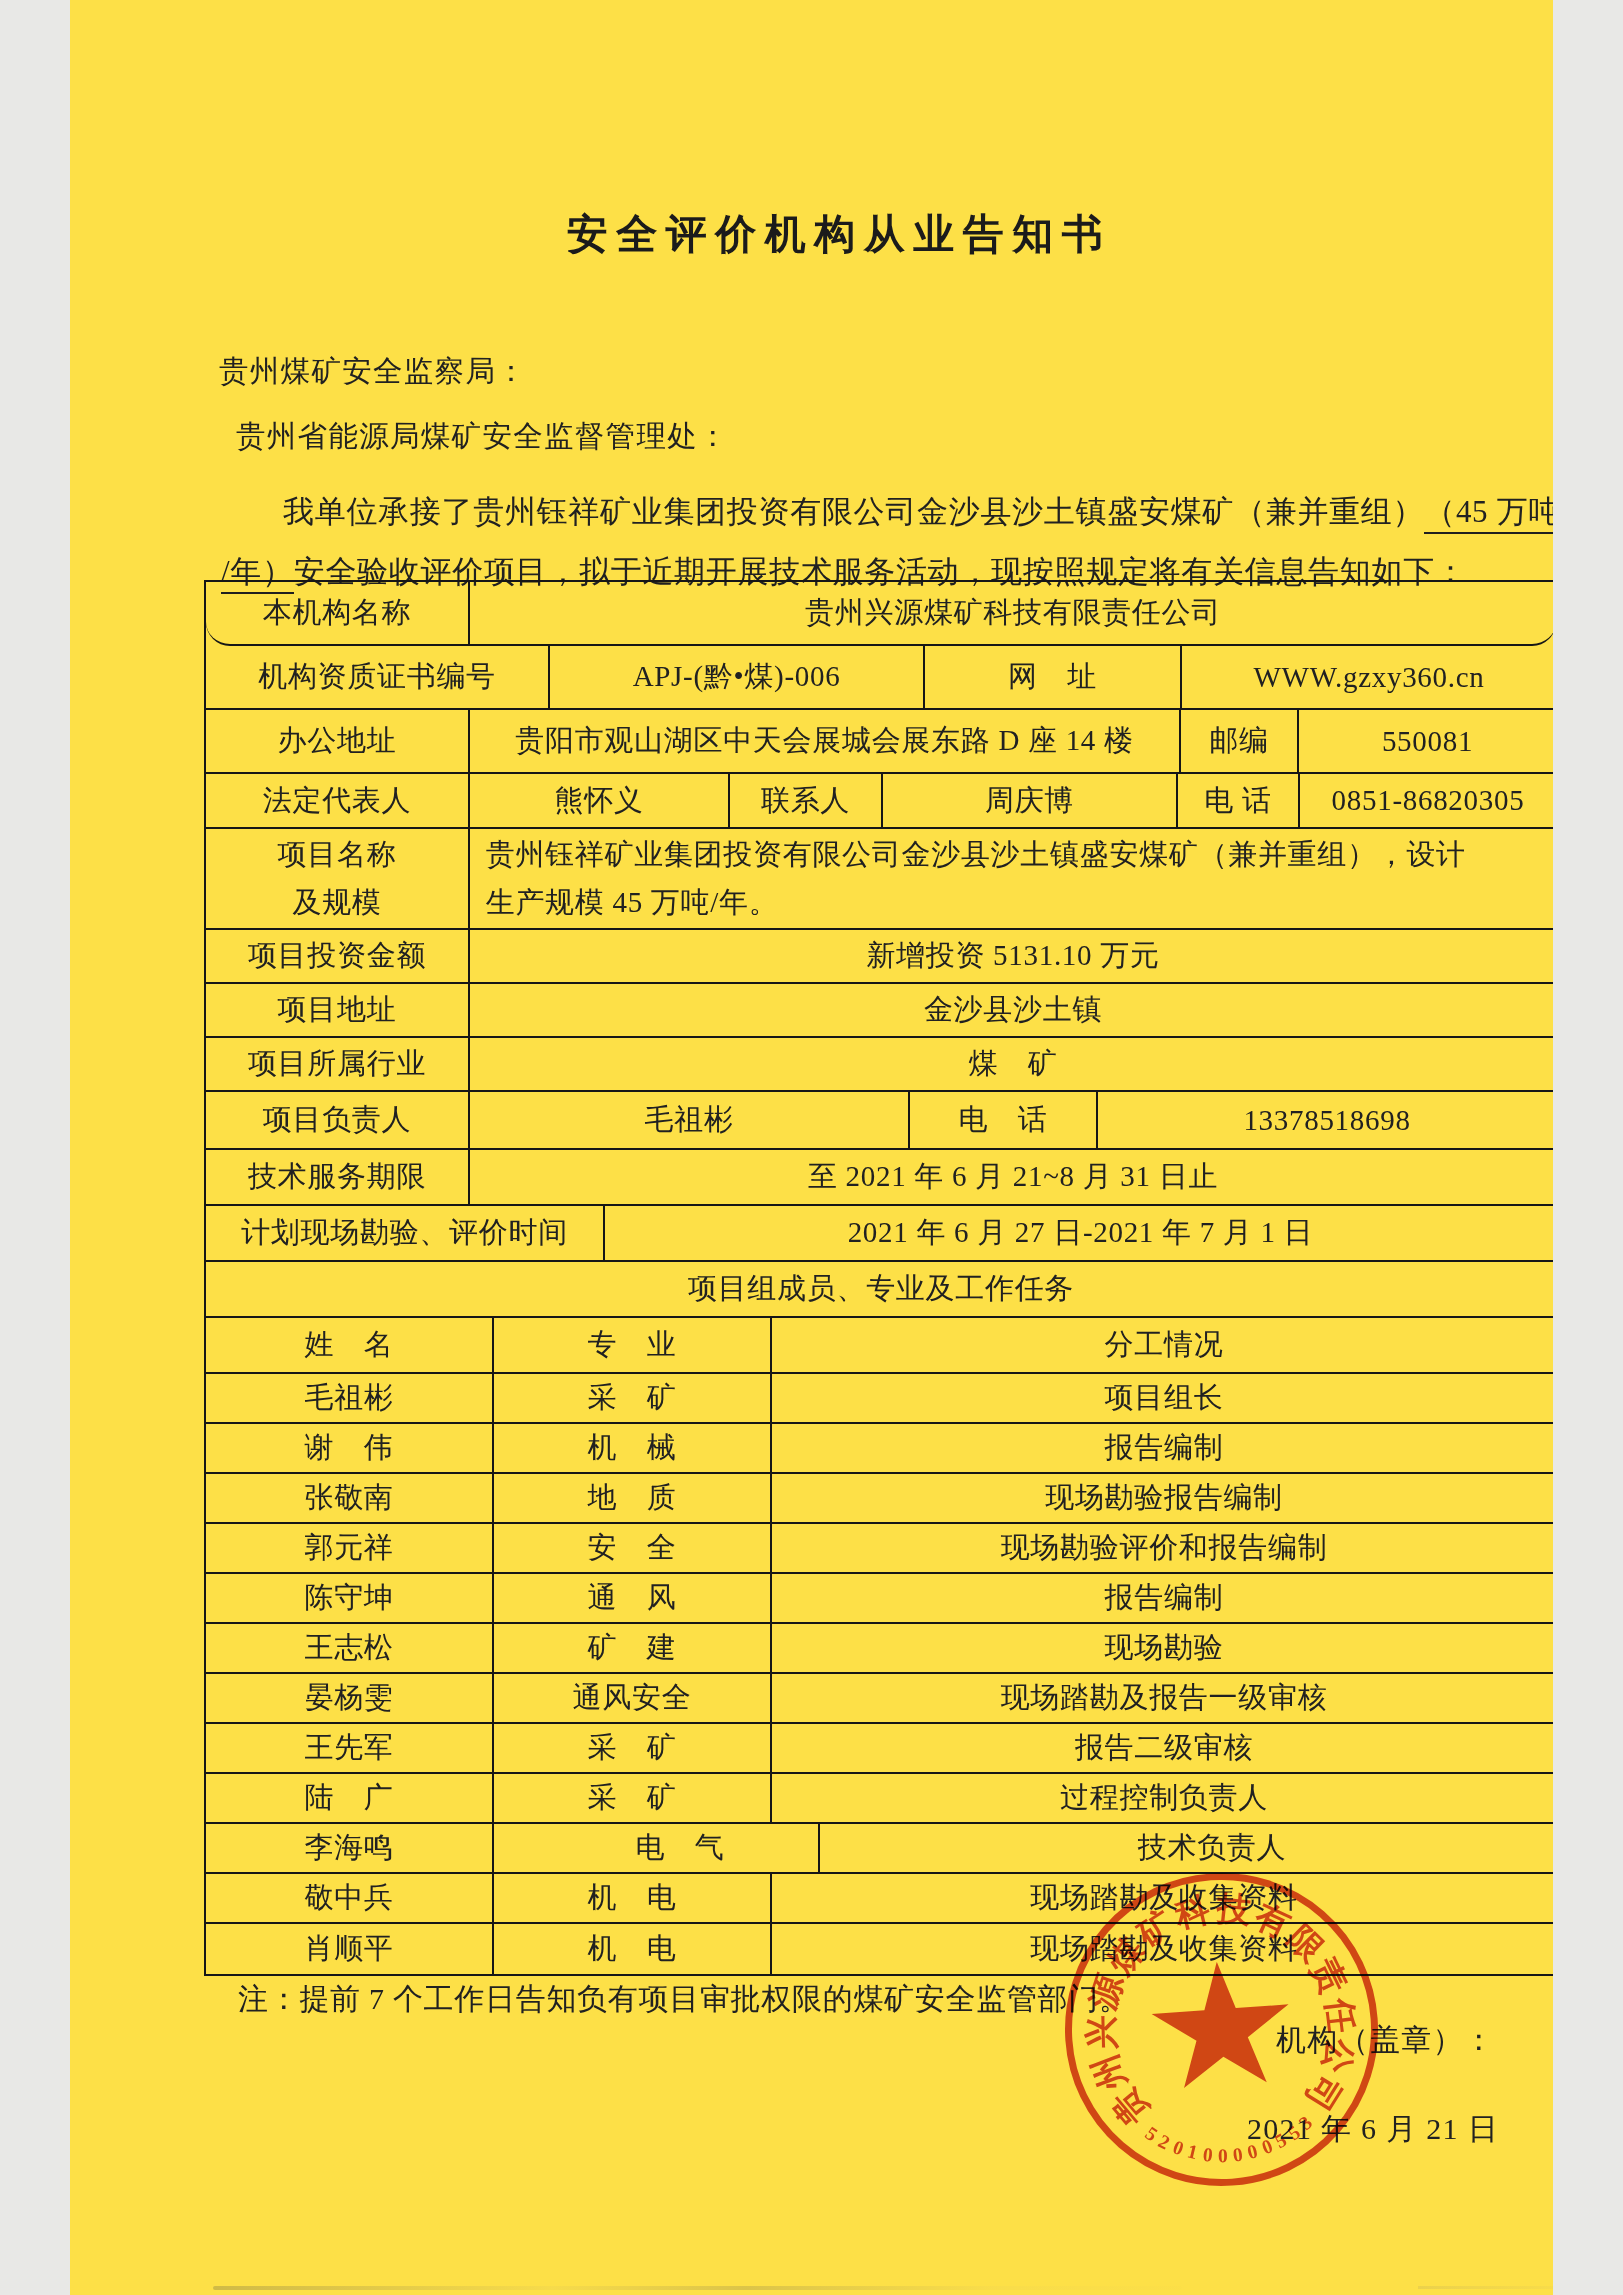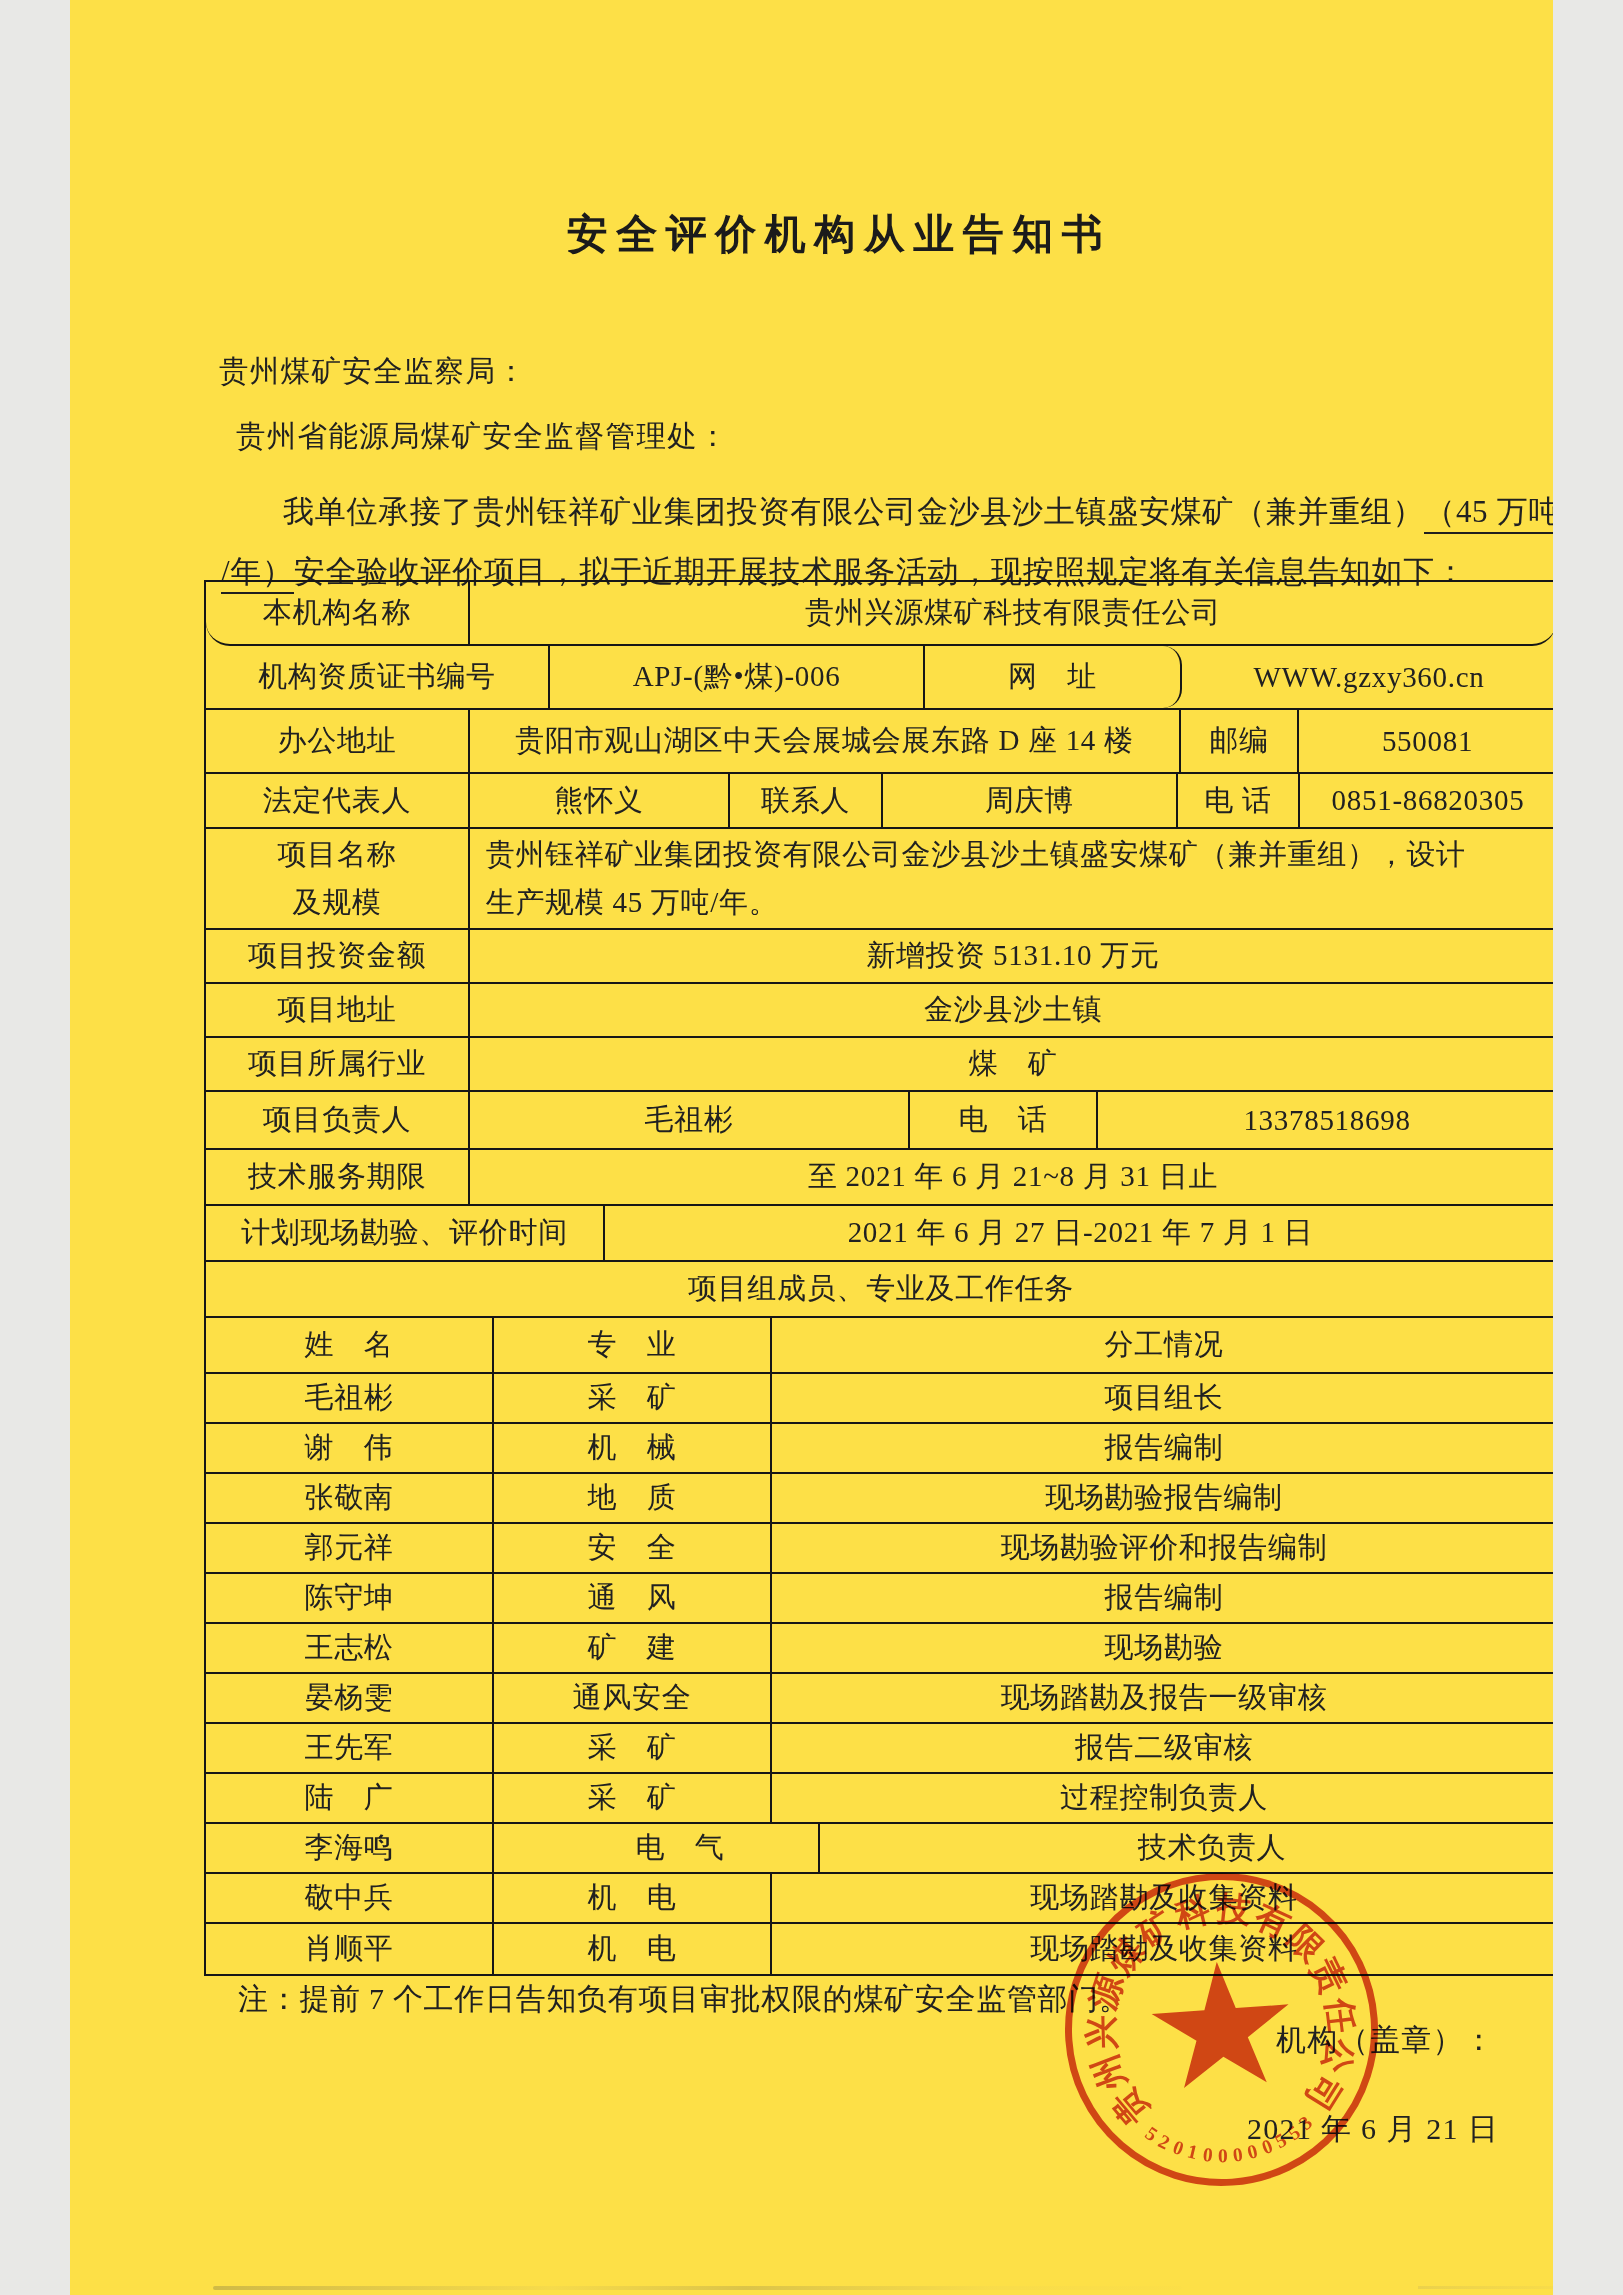--- a/index.html
+++ b/index.html
@@ -133,21 +133,21 @@
   <div class="t-table">
 
     <div class="row" style="height:64px;border-radius:24px;">
       <div class="cell" style="width:264px;">本机构名称</div>
       <div class="cell grow">贵州兴源煤矿科技有限责任公司</div>
     </div>
 
     <div class="row" style="height:64px;">
       <div class="cell" style="width:344px;">机构资质证书编号</div>
       <div class="cell" style="width:375px;">APJ-(黔•煤)-006</div>
-      <div class="cell" style="width:257px;border-radius:19px;">网　址</div>
+      <div class="cell" style="width:257px;">网　址</div>
       <div class="cell grow">WWW.gzxy360.cn</div>
     </div>
 
     <div class="row" style="height:64px;">
       <div class="cell" style="width:264px;">办公地址</div>
       <div class="cell" style="width:711px;">贵阳市观山湖区中天会展城会展东路 D 座 14 楼</div>
       <div class="cell" style="width:118px;">邮编</div>
       <div class="cell grow">550081</div>
     </div>
 

